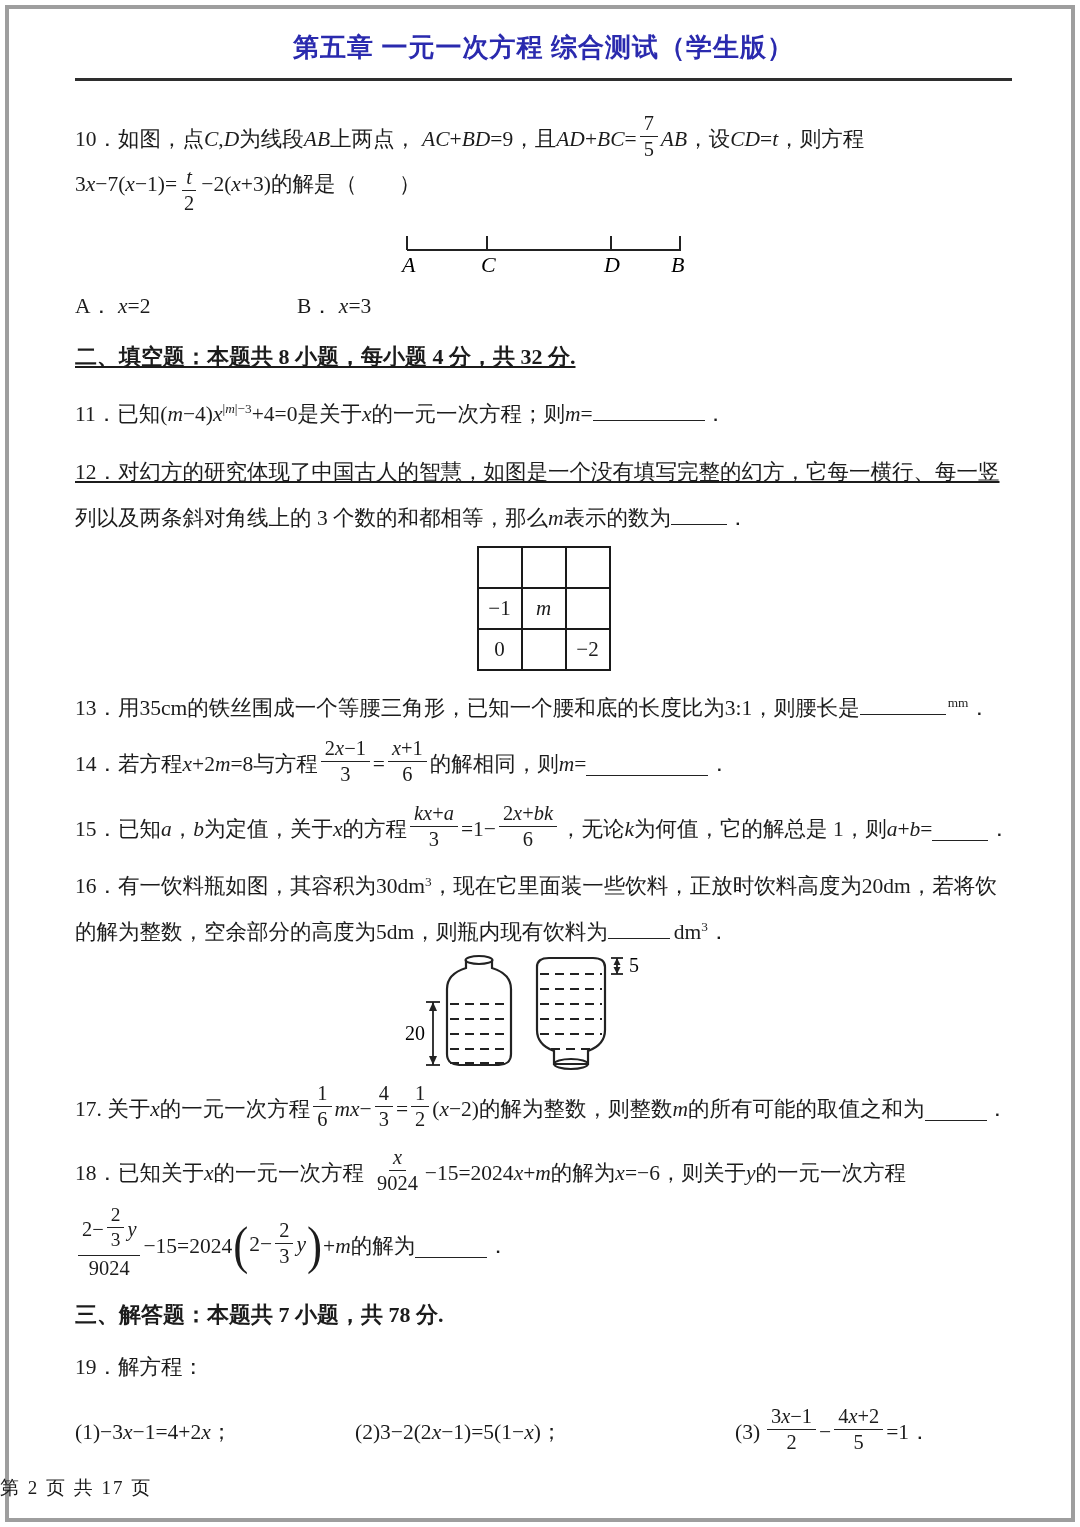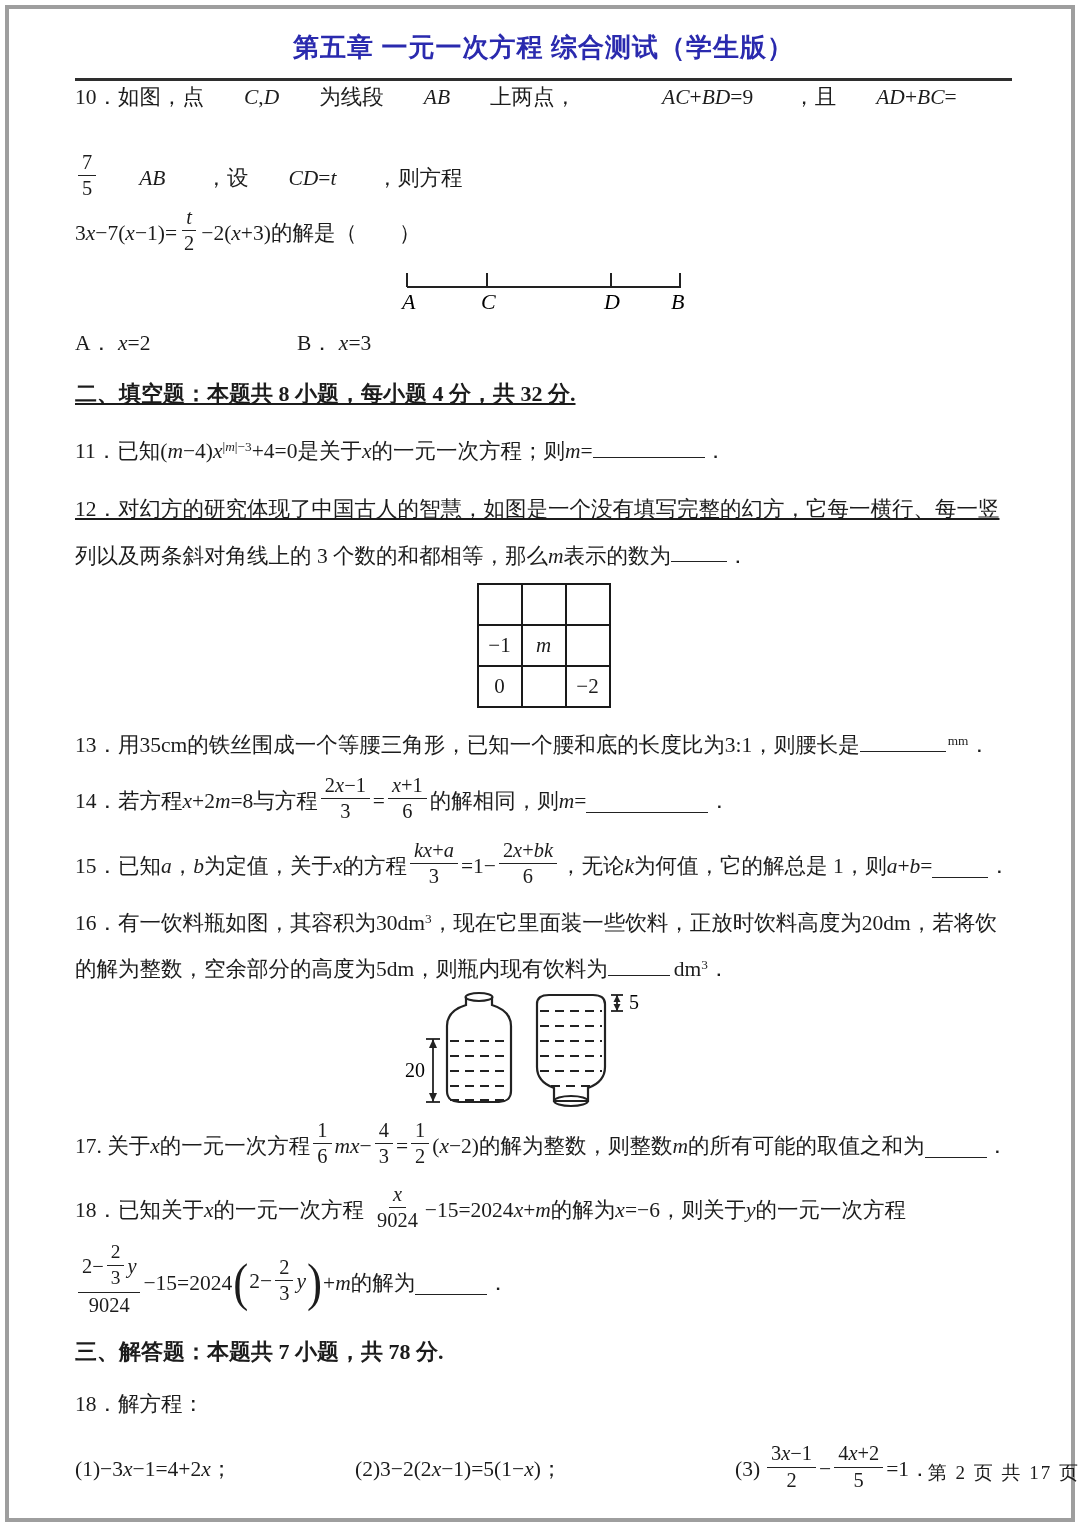--- a/index.html
+++ b/index.html
@@ -29,55 +29,55 @@
   .bigp { display:inline-flex; align-items:center; vertical-align:middle; }
   .bigp > .paren { font-size:2.1em; font-weight:400; line-height:0.9; transform:scaleY(1.15); padding:0 1px; }
   .options { display:grid; grid-template-columns:222px 222px 222px 1fr; margin-top:14px; }
   .magic-table { border-collapse:collapse; margin:12px auto 0 auto; }
   .magic-table td {
     width:42px; height:39px; border:2.5px solid #1a1a1a; text-align:center;
     font-size:21px; padding:0;
   }
   .magic-m { font-style:italic; }
   .q19-row { display:grid; grid-template-columns:280px 380px 1fr; align-items:center; margin-top:14px; }
-  .footer { position:absolute; bottom:41px; left:0; width:100%; text-align:right; font-size:19px; letter-spacing:2px; }
+  .footer { position:absolute; bottom:26px; left:0; width:100%; text-align:left; font-size:19px; letter-spacing:2px; }
   svg text { font-family:"Liberation Serif","DejaVu Serif",serif; }
   .seg-line-fig { display:block; margin:2px auto 0 auto; }
   .bottle-fig { display:block; margin:4px auto 0 auto; }
 </style>
 </head>
 <body>
 
 <div class="sheet">
   <div class="frame"></div>
   <div class="content">
 
     <div class="title" style="color: rgb(42, 42, 174);">第五章 一元一次方程 综合测试（学生版）</div>
     <hr class="rule">
 
-    <div class="line" style="margin-top:0; min-height:54px; display:flex; align-items:center; flex-wrap:wrap;gap:40px;">
+    <div class="line" style="margin-top:31px; min-height:54px; display:flex; align-items:center; flex-wrap:wrap;">
         <span class="ct">10．如图，点</span>
         <span class="mm"><span class="mi">C</span><span class="mr">,</span><span class="mi">D</span></span>
         <span class="ct">为线段</span>
         <span class="mm"><span class="mi">AB</span></span>
         <span class="ct">上两点，</span>
         <span class="gap" style="width: 6px;"></span>
         <span class="mm"><span class="mi">AC</span><span class="mr">+</span><span class="mi">BD</span><span class="mr">=9</span></span>
         <span class="ct">，且</span>
         <span class="mm"><span class="mi">AD</span><span class="mr">+</span><span class="mi">BC</span><span class="mr">=</span></span>
         <span class="frac">
           <span class="num"><span class="mm"><span class="mr">7</span></span></span>
           <span class="den"><span class="mm"><span class="mr">5</span></span></span>
         </span>
         <span class="mm"><span class="mi">AB</span></span>
         <span class="ct">，设</span>
         <span class="mm"><span class="mi">CD</span><span class="mr">=</span><span class="mi">t</span></span>
         <span class="ct">，则方程</span>
       </div>
-    <div class="line" style="margin-top:2px; min-height:56px; display:flex; align-items:center;">
+    <div class="line" style="margin-top:2px; min-height:56px; display:flex; ">
         <span class="mm"><span class="mr">3</span><span class="mi">x</span><span class="mr">−7(</span><span class="mi">x</span><span class="mr">−1)=</span></span>
         <span class="frac">
           <span class="num"><span class="mm"><span class="mi">t</span></span></span>
           <span class="den"><span class="mm"><span class="mr">2</span></span></span>
         </span>
         <span class="mm"><span class="mr">−2(</span><span class="mi">x</span><span class="mr">+3)</span></span>
         <span class="ct">的解是（</span>
         <span class="gap" style="width: 42px;"></span>
         <span class="ct">）</span>
       </div>
@@ -275,21 +275,21 @@
           <span class="paren">)</span>
         </span>
         <span class="mm"><span class="mr">+</span><span class="mi">m</span></span>
         <span class="ct">的解为</span>
         <span class="blank" style="width: 72px;"></span>
         <span class="ct">．</span>
       </div>
 
     <div class="line heading" style="margin-top:12px;">三、解答题：本题共 7 小题，共 78 分.</div>
 
-    <div class="line" style="margin-top:20px;"><span class="ct">18．解方程：</span></div>
+    <div class="line" style="margin-top:20px;"><span class="ct">19．解方程：</span></div>
     <div class="q19-row">
       <div class="line"><span class="ct">(1)</span><span class="mm"><span class="mr">−3</span><span class="mi">x</span><span class="mr">−1=4+2</span><span class="mi">x</span></span><span class="ct">；</span></div>
       <div class="line"><span class="ct">(2)</span><span class="mm"><span class="mr">3−2(2</span><span class="mi">x</span><span class="mr">−1)=5(1−</span><span class="mi">x</span><span class="mr">)</span></span><span class="ct">；</span></div>
       <div class="line" style="min-height:70px; display:flex; align-items:center;">
           <span class="ct">(3)</span>
           <span class="gap" style="width: 4px;"></span>
           <span class="frac">
             <span class="num"><span class="mm"><span class="mr">3</span><span class="mi">x</span><span class="mr">−1</span></span></span>
             <span class="den"><span class="mm"><span class="mr">2</span></span></span>
           </span>

